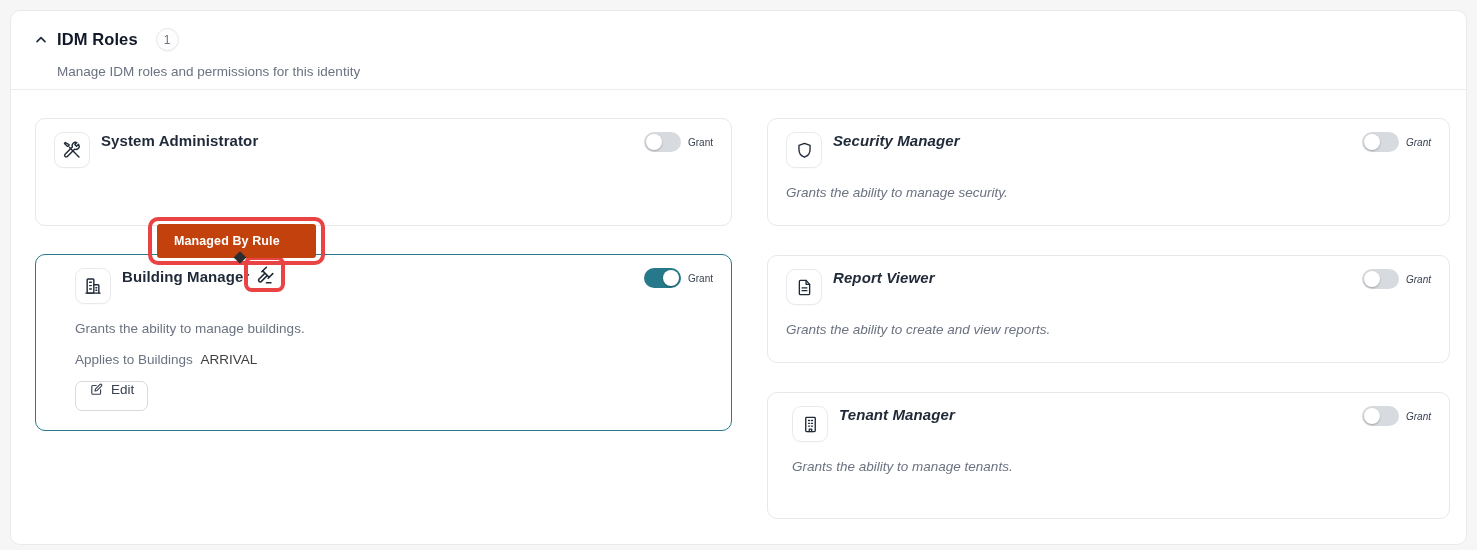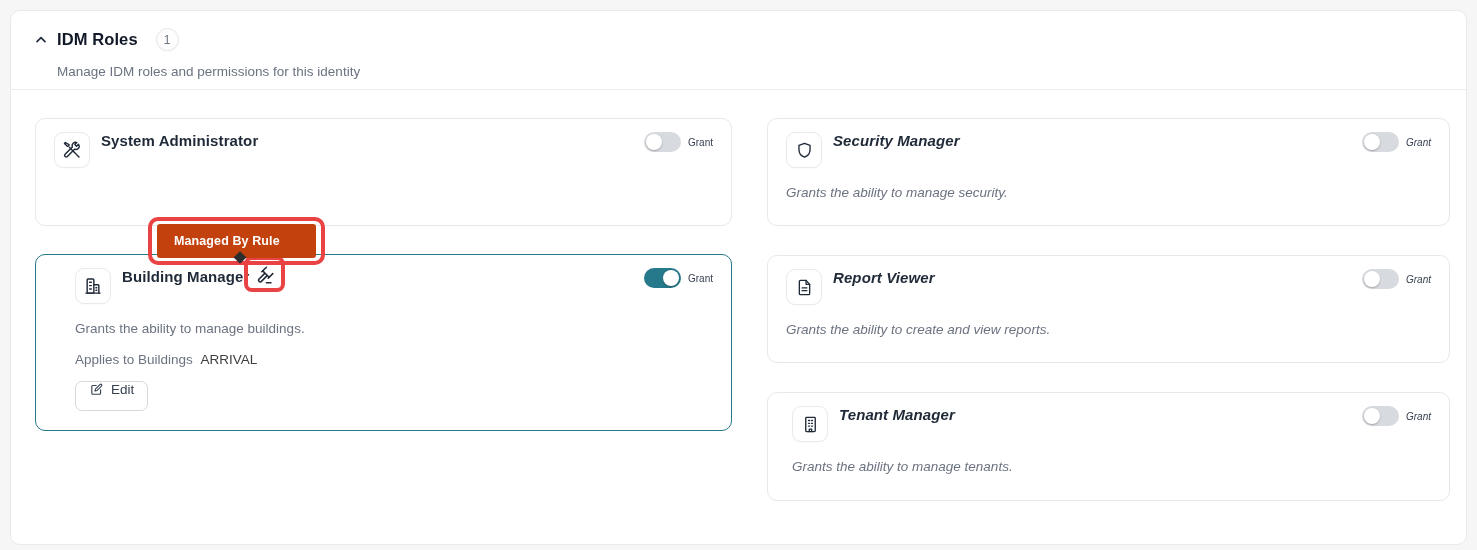--- a/index.html
+++ b/index.html
@@ -28,21 +28,21 @@
   .col-left  { width:697px; position:relative; }
   .col-right { width:683px;font-style:italic; }
 
   .card {
     background:#fff; border:1px solid #e7e8ea; border-radius:10px;
     padding:13px 18px 15px 18px; width:100%;
   }
   .card + .card { margin-top:28px; }
   .col-right .card + .card { margin-top:29px; }
   .card.h108 { height:108px; }
-  .card.h109 { height:109px;padding-left:24px; }
+  .card.h109 { height:127px;padding-left:24px; }
   .card.h177 { height:177px;padding-left:39px; }
   .card.active { border:1px solid #26798a; }
 
   .card-head { display:flex; align-items:flex-start; }
   .icon-box {
     width:36px; height:36px; border:1px solid #e8eaed; border-radius:9px;
     display:flex; align-items:center; justify-content:center; color:#1f2937;
     background:#fff; box-shadow:0 1px 1px rgba(0,0,0,.02); flex:0 0 auto;
   }
   .role-title { margin-left:11px; font-size:15px; font-weight:700; color:#1f2937; letter-spacing:.1px; }

